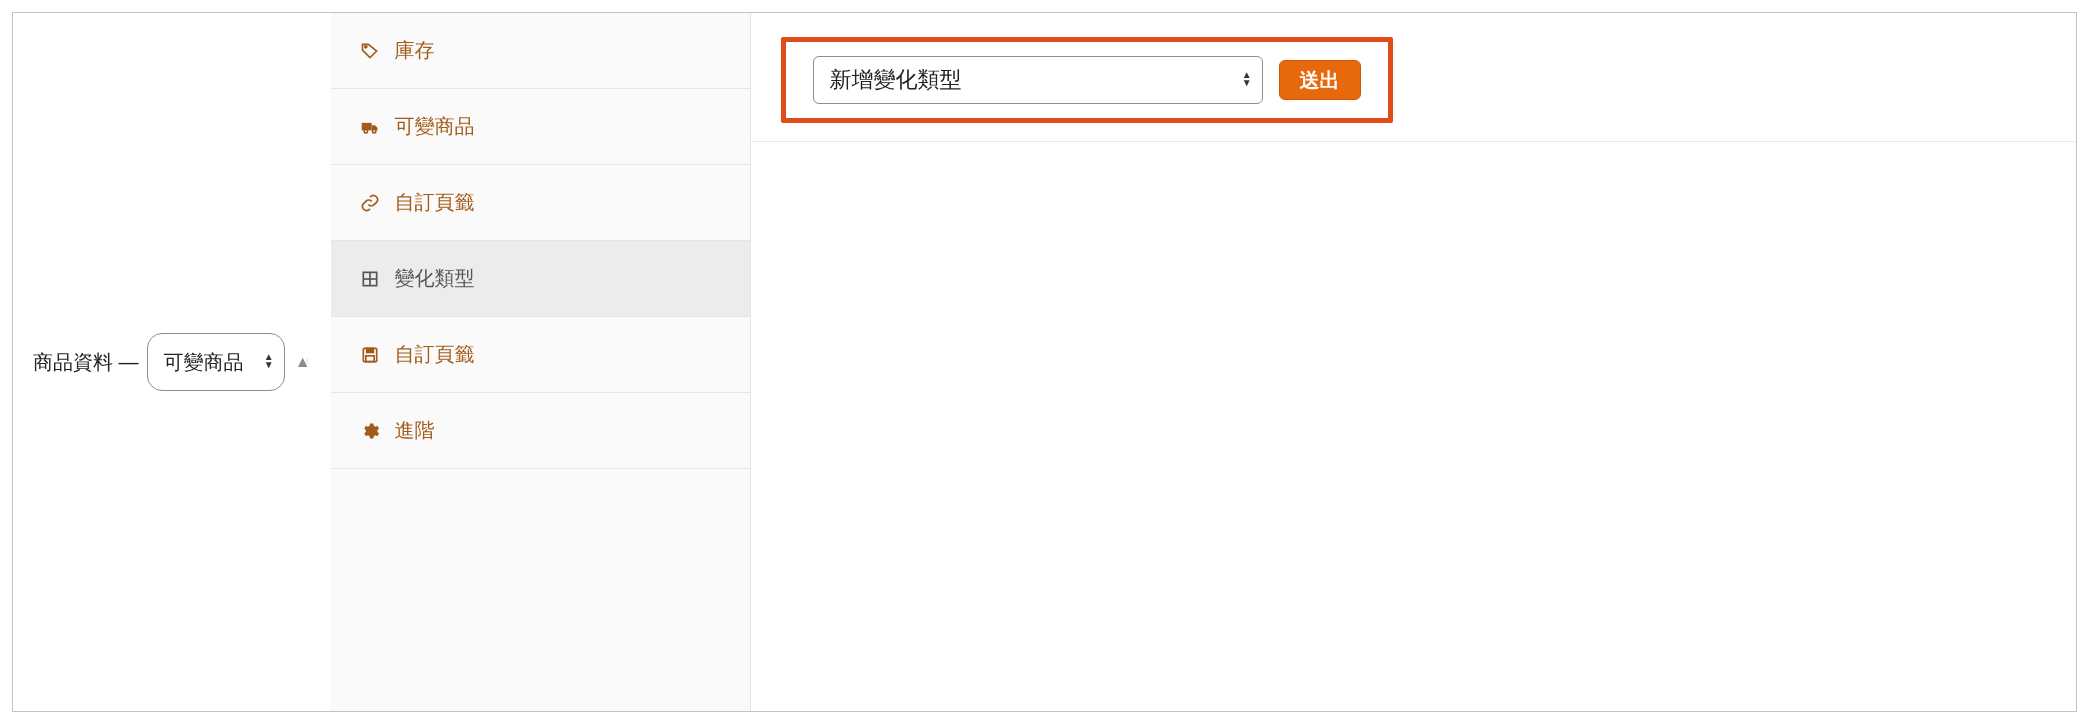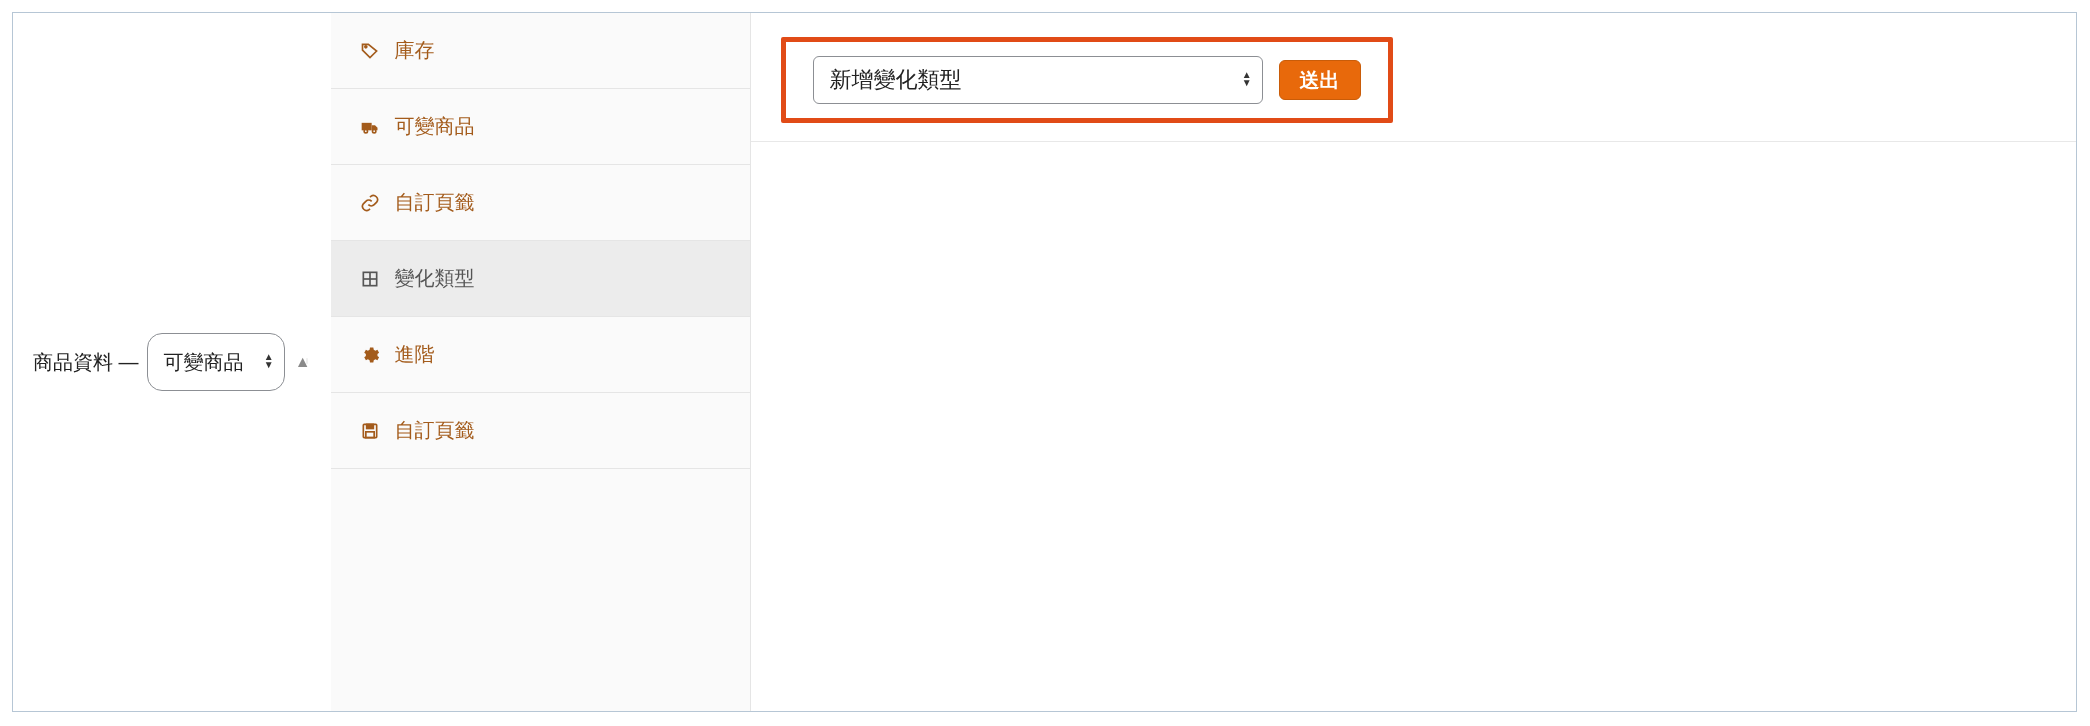--- a/index.html
+++ b/index.html
@@ -219,36 +219,36 @@
               <rect x="4" y="4" width="16" height="16"></rect>
               <line x1="12" y1="4" x2="12" y2="20"></line>
               <line x1="4" y1="12" x2="20" y2="12"></line>
             </svg>
         </span>
         <span>變化類型</span>
       </div>
 
       <div class="tab">
         <span class="tab-icon">
-          <svg viewBox="0 0 24 24" fill="currentColor">
-              <path d="M12 8a4 4 0 1 0 0 8 4 4 0 0 0 0-8zm9 4a7 7 0 0 0-.1-1.2l2-1.6-2-3.4-2.4 1a7 7 0 0 0-2-1.2L16 3h-4l-.5 2.6a7 7 0 0 0-2 1.2l-2.4-1-2 3.4 2 1.6A7 7 0 0 0 7 12c0 .4 0 .8.1 1.2l-2 1.6 2 3.4 2.4-1c.6.5 1.3.9 2 1.2L12 21h4l.5-2.6c.7-.3 1.4-.7 2-1.2l2.4 1 2-3.4-2-1.6c.1-.4.1-.8.1-1.2z"></path>
-            </svg>
-        </span>
-        <span>進階</span>
-      </div>
-
-      <div class="tab">
-        <span class="tab-icon">
           <svg viewBox="0 0 24 24" fill="none" stroke="currentColor" stroke-width="2">
               <rect x="4" y="4" width="16" height="16" rx="1"></rect>
               <rect x="8" y="4" width="8" height="5" fill="currentColor"></rect>
               <rect x="7" y="13" width="10" height="7"></rect>
             </svg>
         </span>
         <span>自訂頁籤</span>
+      </div>
+
+      <div class="tab">
+        <span class="tab-icon">
+          <svg viewBox="0 0 24 24" fill="currentColor">
+              <path d="M12 8a4 4 0 1 0 0 8 4 4 0 0 0 0-8zm9 4a7 7 0 0 0-.1-1.2l2-1.6-2-3.4-2.4 1a7 7 0 0 0-2-1.2L16 3h-4l-.5 2.6a7 7 0 0 0-2 1.2l-2.4-1-2 3.4 2 1.6A7 7 0 0 0 7 12c0 .4 0 .8.1 1.2l-2 1.6 2 3.4 2.4-1c.6.5 1.3.9 2 1.2L12 21h4l.5-2.6c.7-.3 1.4-.7 2-1.2l2.4 1 2-3.4-2-1.6c.1-.4.1-.8.1-1.2z"></path>
+            </svg>
+        </span>
+        <span>進階</span>
       </div>
 
     </div>
 
     <div class="content">
       <div class="highlight-box">
         <div class="variation-select">
           <span class="sel-text">新增變化類型</span>
           <span class="sort-arrows">
               <span>▲</span>

